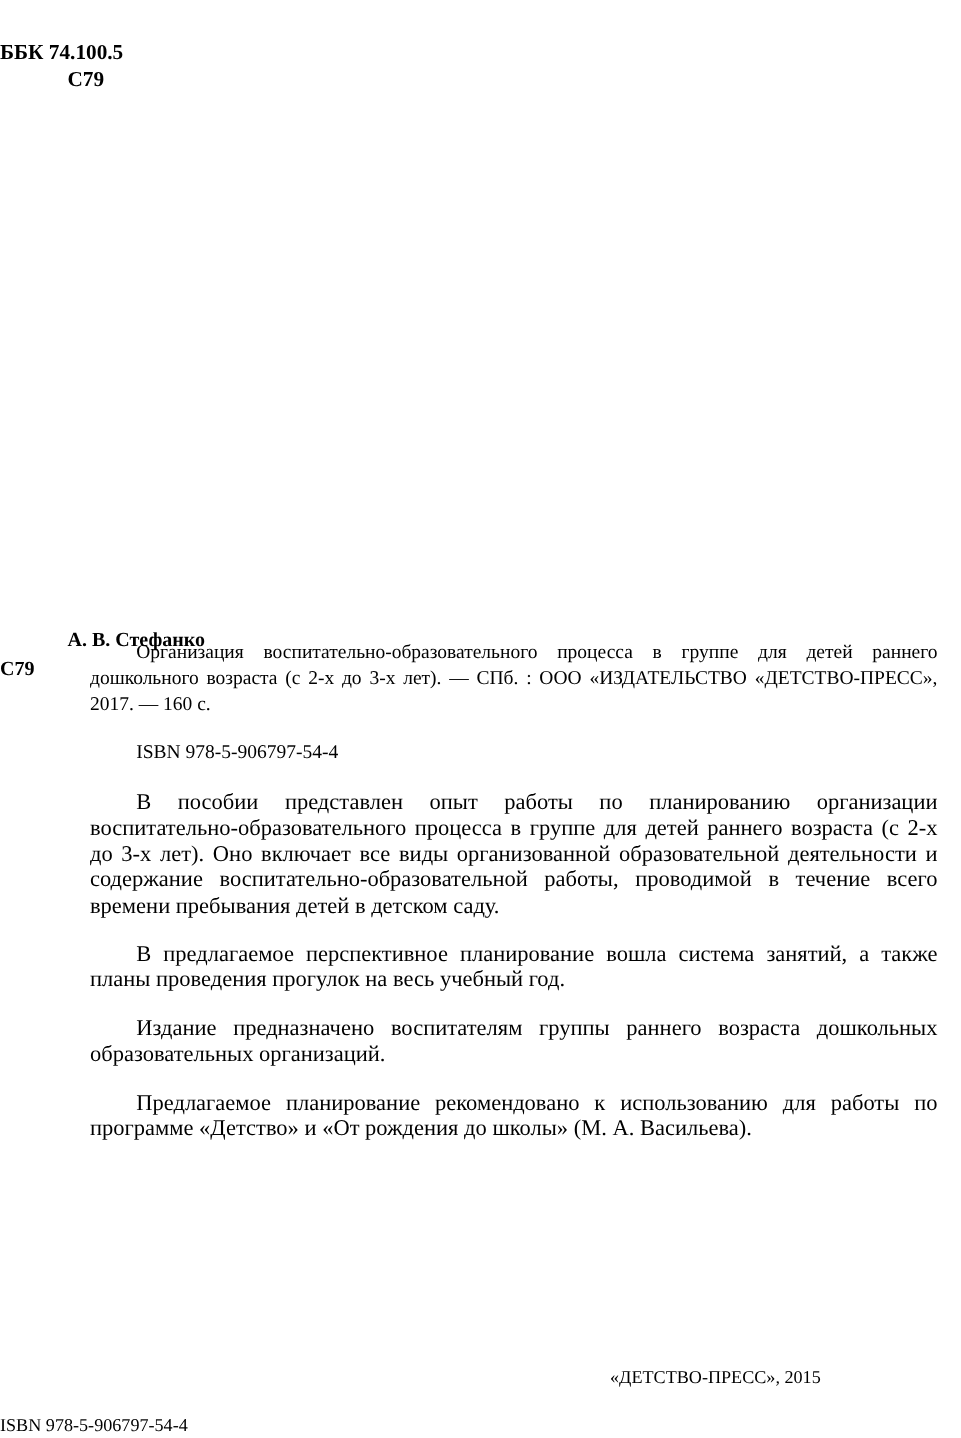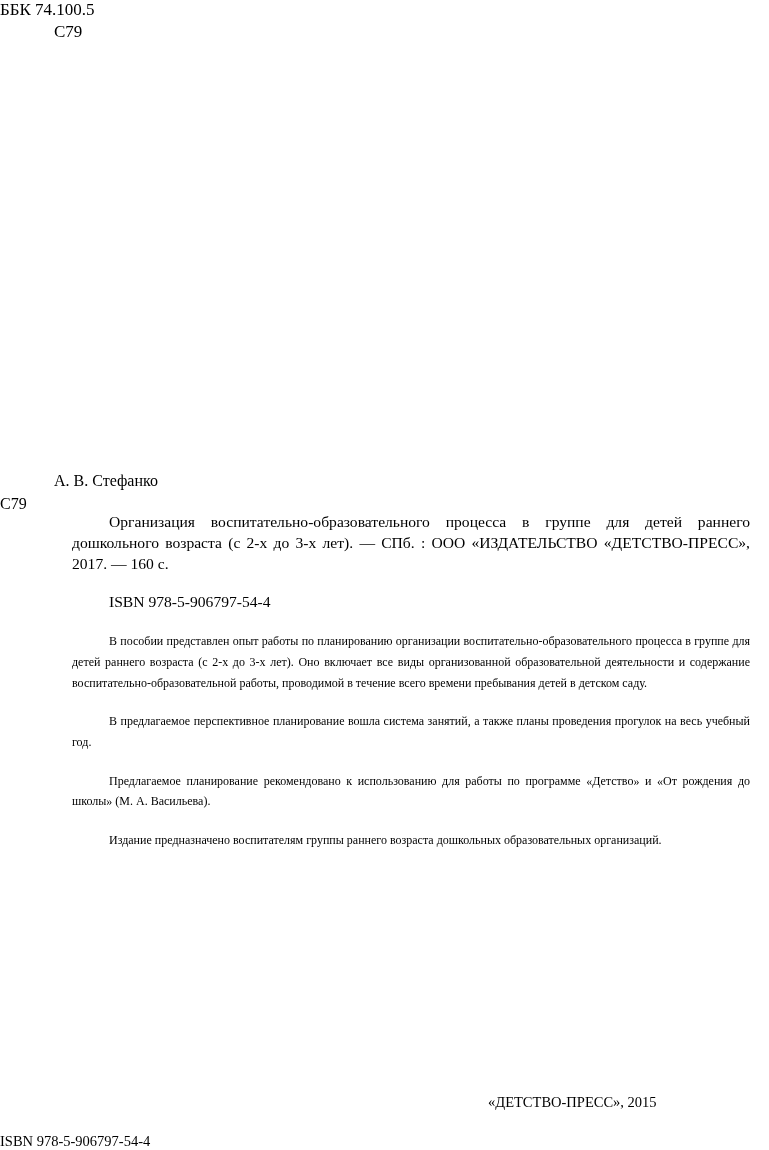--- a/index.html
+++ b/index.html
@@ -1,54 +1,54 @@
 <!DOCTYPE html>
 <html><head>
 <meta charset="utf-8">
 <style>
   html, body { margin: 0; padding: 0; background: #ffffff; }
   body {
     width: 769px; height: 1150px; position: relative; overflow: hidden;
     font-family: "Liberation Serif", serif; color: #000;
   }
   .abs { position: absolute; white-space: nowrap; }
-  .bold { font-weight: normal; }
+  .bold { font-weight: bold; margin-top: 32px; }
   .bbk { left: 0; top: 0; font-size: 17px; line-height: 20px; }
   .code-top { left: 54px; top: 22px; font-size: 17px; line-height: 20px; }
   .author { left: 54px; top: 471px; font-size: 16px; line-height: 20px; }
   .code-left { left: 0; top: 494px; font-size: 16px; line-height: 20px; }
   .body-block {
     position: absolute; left: 54px; top: 494px; width: 714px;
     font-size: 15.6px; line-height: 20.8px; text-align: justify;
   }
   .body-block p { margin: 18px; }
   .indent { text-indent: 37px; }
-  .abstract { font-size: 12px; line-height: 20.7px; }
+  .abstract { font-size: 18px; line-height: 20.7px; }
   .isbn-bottom { left: 0; top: 1132px; font-size: 14.5px; line-height: 18px; }
   .copyright { position: absolute; left: 471px; top: 1092px; font-size: 14.5px; line-height: 20px; }
   .copyright div { white-space: nowrap; }
   .copyright .cont { padding-left: 17px; }
 </style>
 </head>
 <body>
 
 <div class="abs bold bbk">ББК 74.100.5</div>
 <div class="abs bold code-top">С79</div>
 
 <div class="abs bold author">А. В. Стефанко</div>
 <div class="abs bold code-left">С79</div>
 
 <div class="body-block">
   <p class="indent">Организация воспитательно-образовательного процесса в группе для детей раннего дошкольного возраста (с 2-х до 3-х лет). — СПб. : ООО «ИЗДАТЕЛЬСТВО «ДЕТСТВО-ПРЕСС», 2017. — 160 с.</p>
   <p class="indent">ISBN 978-5-906797-54-4</p>
   <div class="abstract">
     <p class="indent">В пособии представлен опыт работы по планированию организации воспитательно-образовательного процесса в группе для детей раннего возраста (с 2-х до 3-х лет). Оно включает все виды организованной образовательной деятельности и содержание воспитательно-образовательной работы, проводимой в течение всего времени пребывания детей в детском саду.</p>
     <p class="indent">В предлагаемое перспективное планирование вошла система занятий, а также планы проведения прогулок на весь учебный год.</p>
+    <p class="indent">Издание предназначено воспитателям группы раннего возраста дошкольных образовательных организаций.</p>
     <p class="indent">Предлагаемое планирование рекомендовано к использованию для работы по программе «Детство» и «От рождения до школы» (М. А. Васильева).</p>
-    <p class="indent">Издание предназначено воспитателям группы раннего возраста дошкольных образовательных организаций.</p>
   </div>
 </div>
 
 <div class="copyright">
   <div class="cont">«ДЕТСТВО-ПРЕСС», 2015</div>
 </div>
 
 <div class="abs isbn-bottom">ISBN 978-5-906797-54-4</div>
 
 </body></html>

